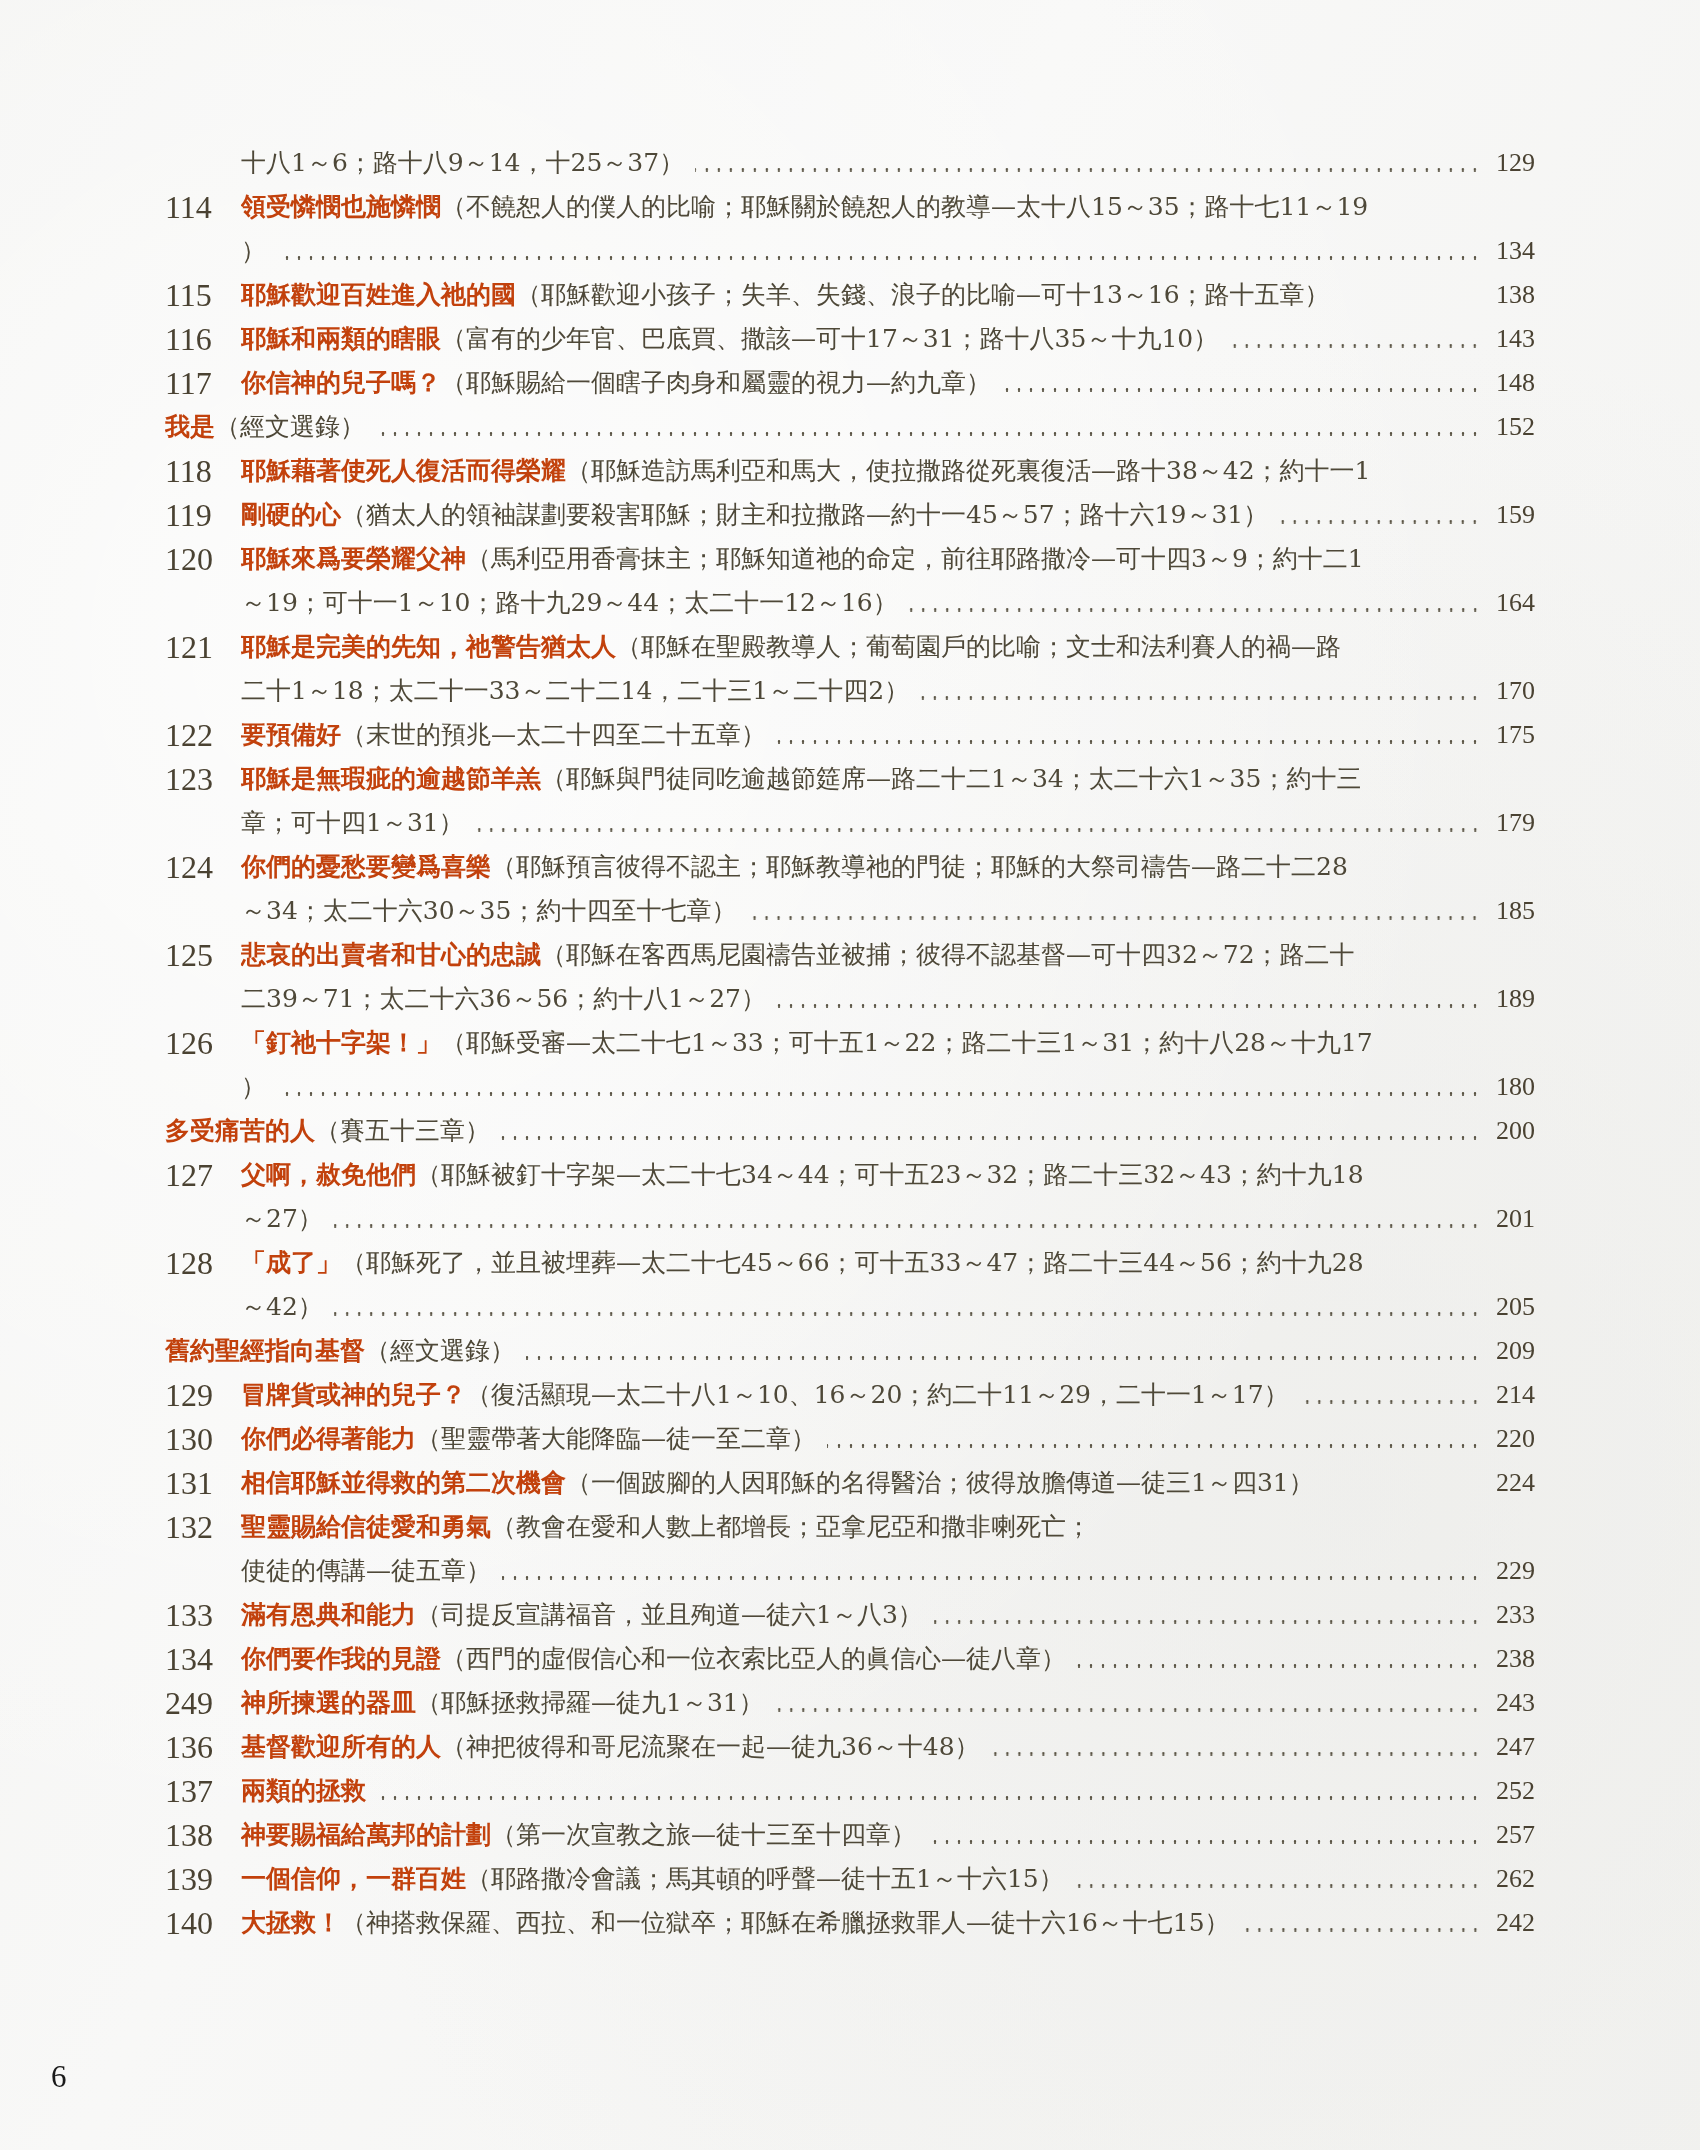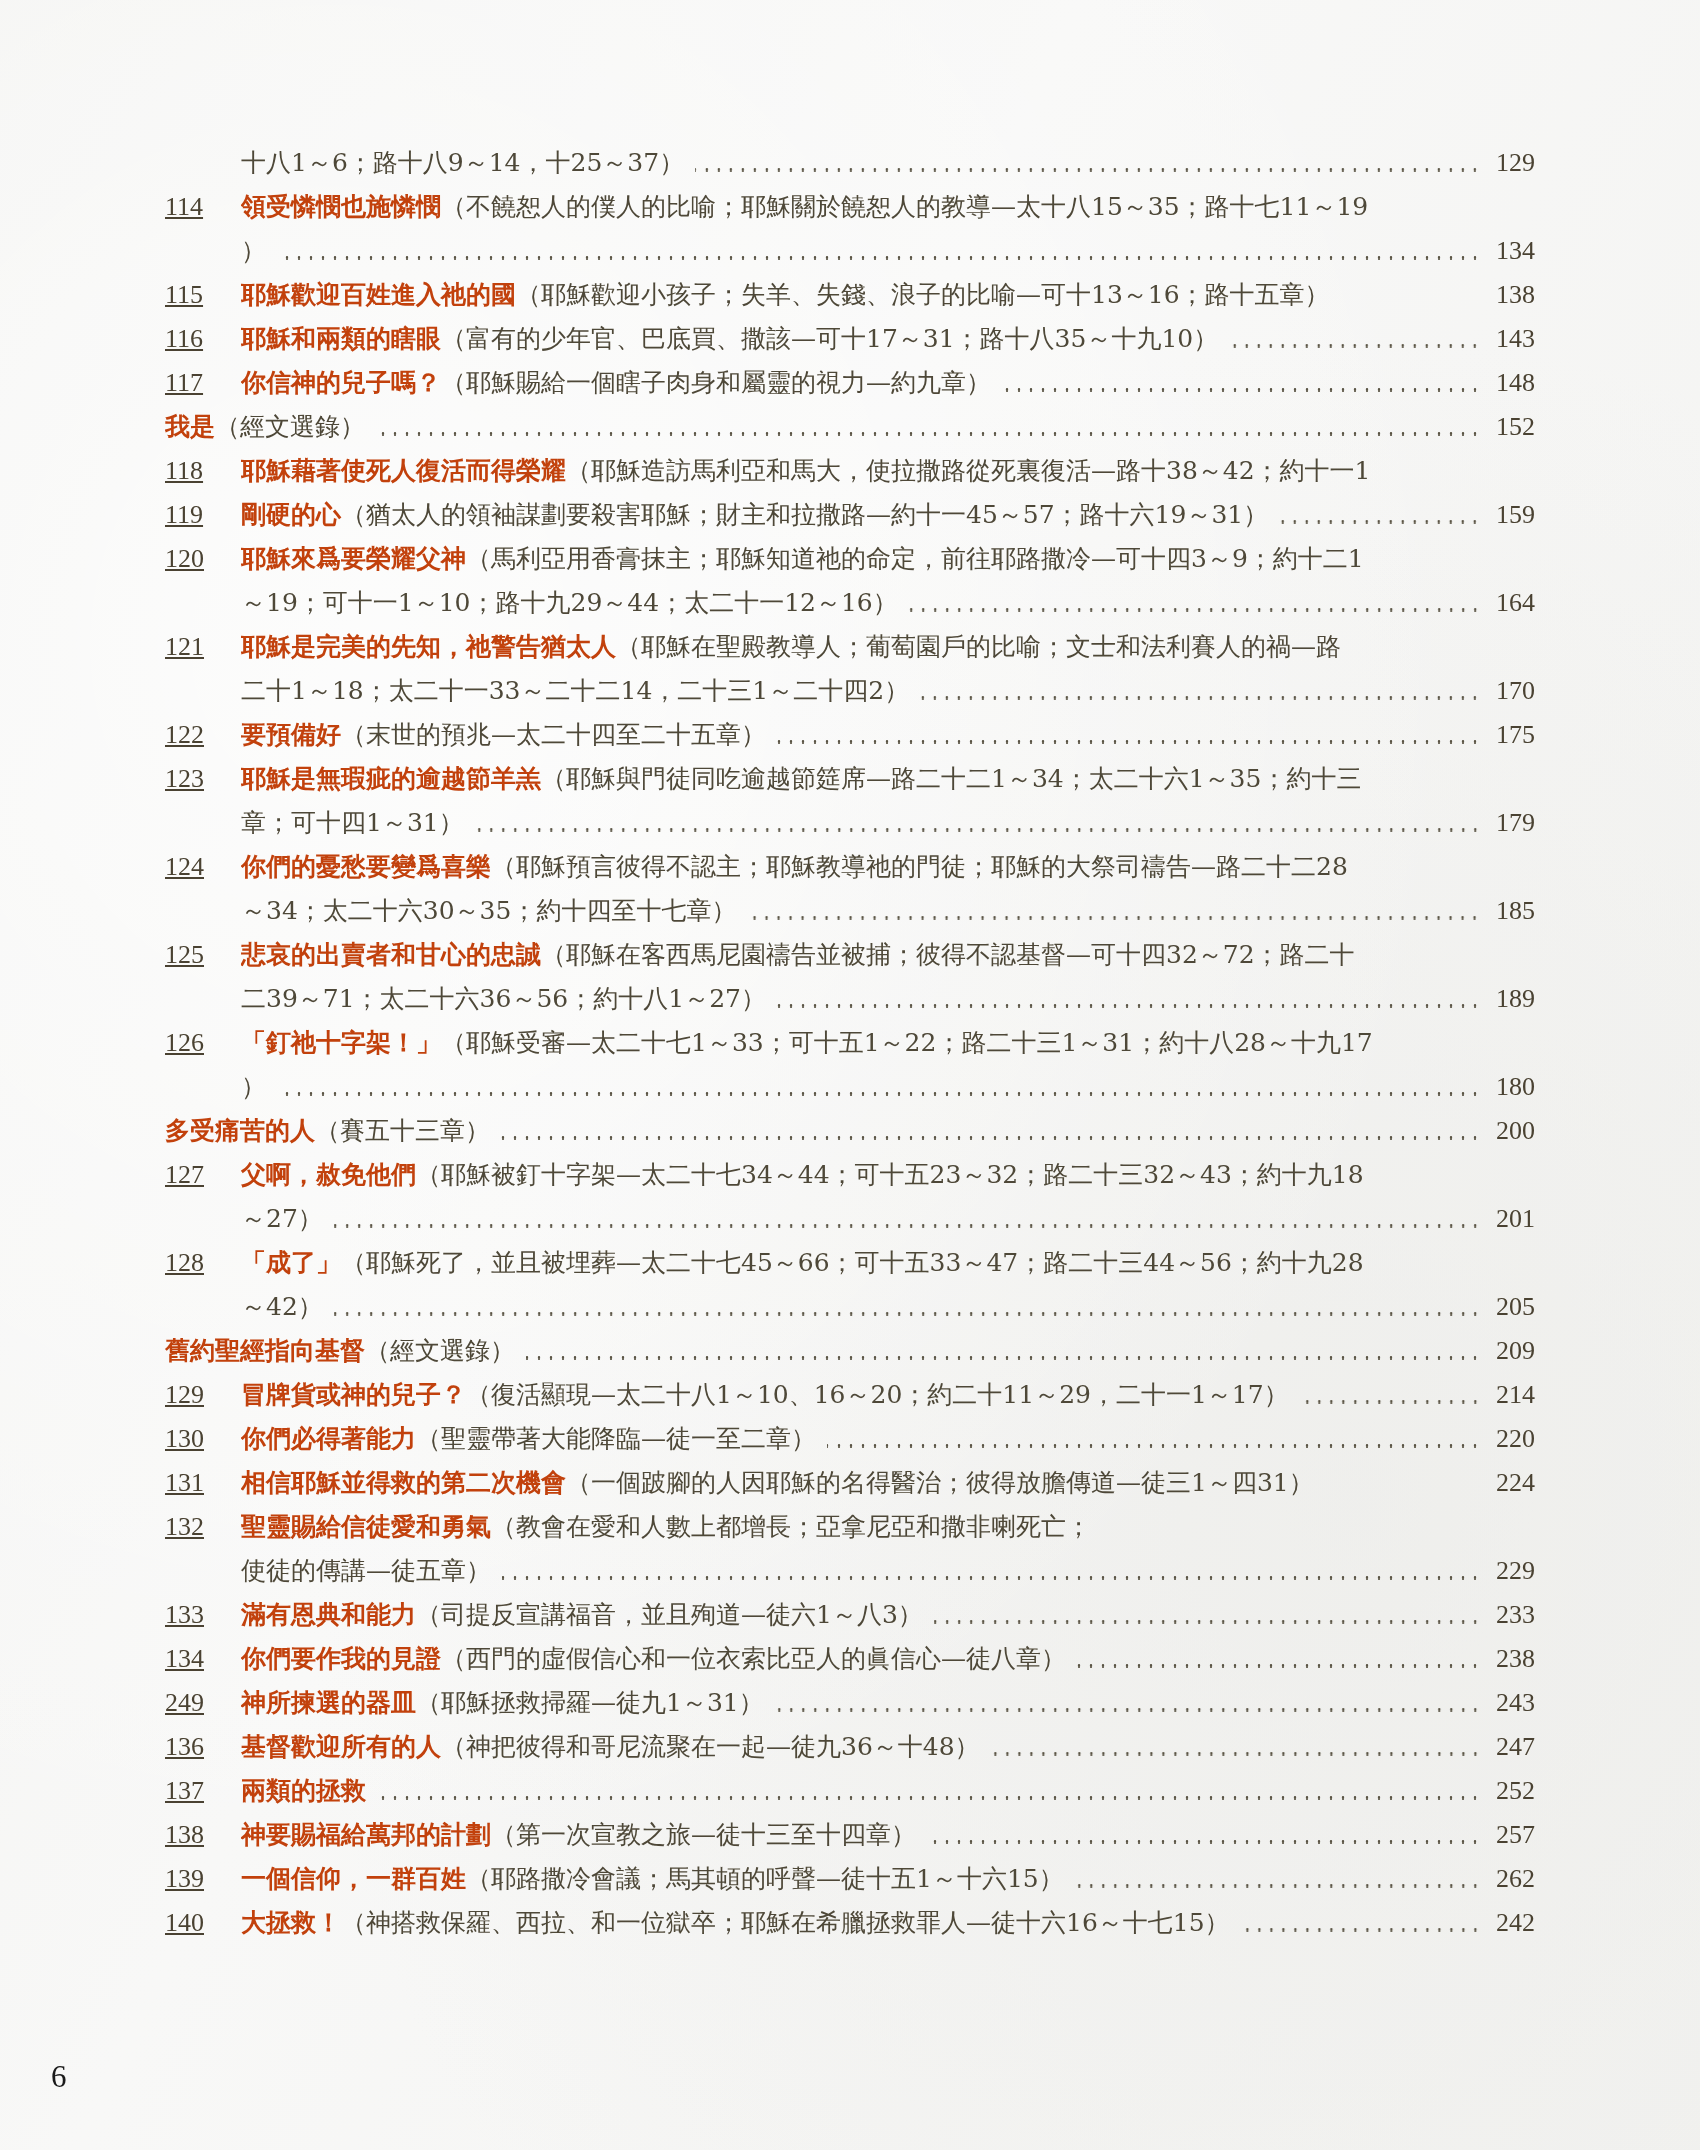--- a/index.html
+++ b/index.html
@@ -11,21 +11,21 @@
       radial-gradient(ellipse at 80% 70%, rgba(235,235,232,0.6), rgba(255,255,255,0) 55%),
       linear-gradient(115deg, #f3f3f1 0%, #f8f8f7 40%, #f2f2f0 100%);
     font-family: "DejaVu Serif", "Liberation Serif", serif;
     color:#4a4232;
   }
   .toc { position:absolute; left:165px; top:141px; width:1370px; }
   .line {
     position:relative; height:44px; line-height:44px;
     font-size:25px; white-space:nowrap; display:flex; align-items:flex-end;
   }
-  .num { width:76px; flex:0 0 76px; font-family:"Liberation Serif", serif; font-size:26px;text-decoration:underline; }
+  .num { width:76px; flex:0 0 76px; font-family:"Liberation Serif", serif; font-size:32px; }
   .indent { width:76px; flex:0 0 76px; }
   .body { flex:1 1 auto; display:flex; align-items:center; overflow:hidden; min-width:0; }
   .title { font-weight:bold; color:#c2410c; flex:0 0 auto; }
   .sub { color:#4e4838; flex:0 0 auto; font-weight:normal; }
   .dots {
     flex:1 1 auto; margin:0 11px; height:3.1px; align-self:center; margin-top:14px;
     background-image: radial-gradient(circle, #5a5444 1.2px, transparent 1.6px);
     background-size:12px 3.1px; background-repeat:repeat-x; background-position:right center;
     min-width:23px;
   }

